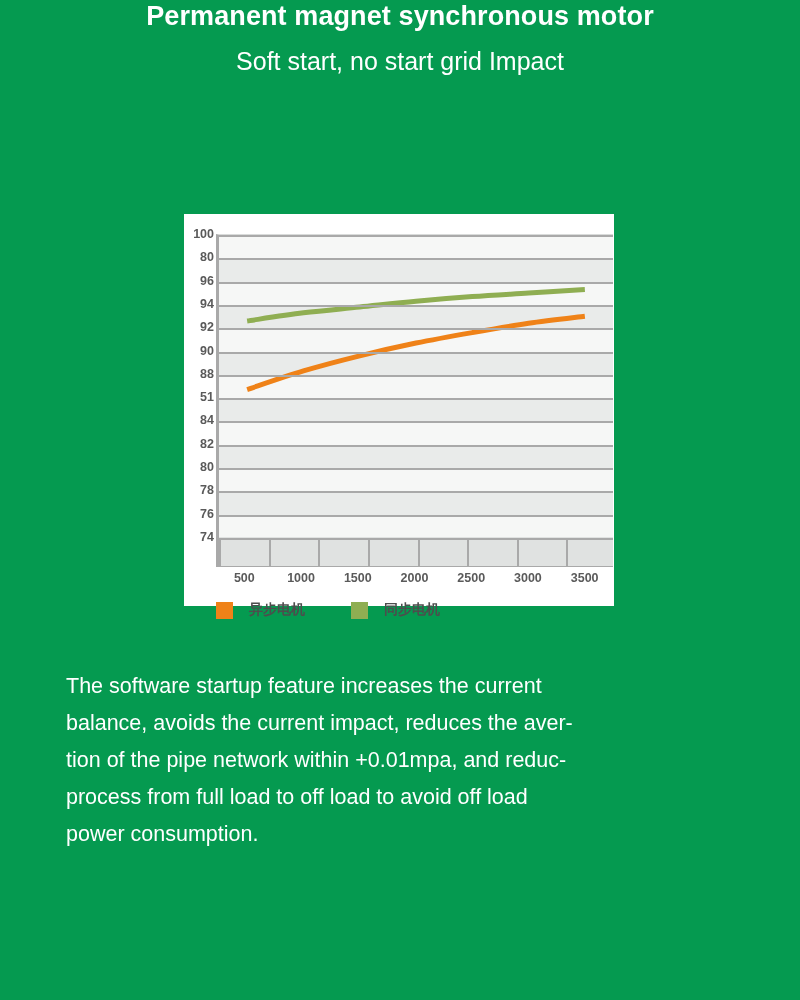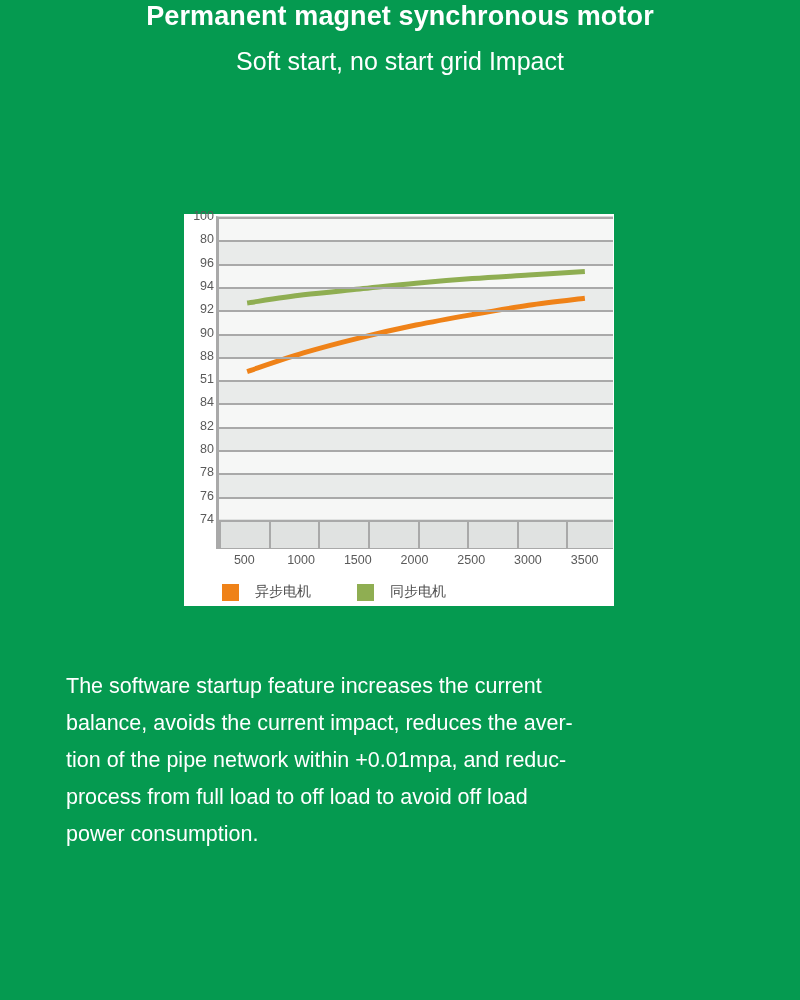--- a/index.html
+++ b/index.html
@@ -40,23 +40,24 @@
     left: 184px;
     top: 214px;
     width: 430px;
     height: 392px;
     background: #ffffff;
     box-sizing: border-box;
   }
   .chart-inner {
     position: absolute;
     left: 0;
-    top: 0;
+    top: 18px;
     width: 401px;
     height: 392px;
+    font-weight: bold;
   }
   .yaxis {
     position: absolute;
     left: 0px;
     top: 0px;
     width: 30px;
     height: 345px;
   }
   .ytick {
     position: absolute;
@@ -141,21 +142,21 @@
     width: 397px;
     height: 24px;
     display: flex;
     align-items: center;
   }
   .legend-item {
     display: flex;
     align-items: center;
     margin-right: 46px;
   }
-  .legend-item:first-child { margin-left: 6px; }
+  .legend-item:first-child { }
   .legend-swatch {
     width: 17px;
     height: 17px;
     margin-right: 16px;
     flex: 0 0 auto;
   }
   .legend-label {
     font-size: 14px;
     color: #4d4d4d;
     font-family: "DejaVu Sans", sans-serif;

